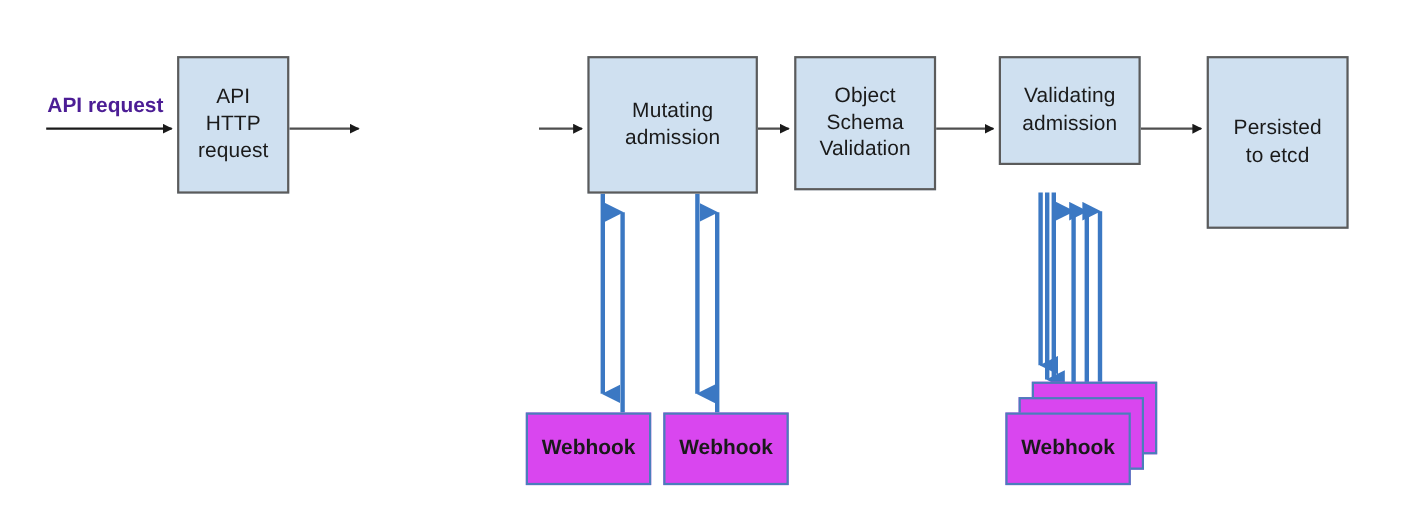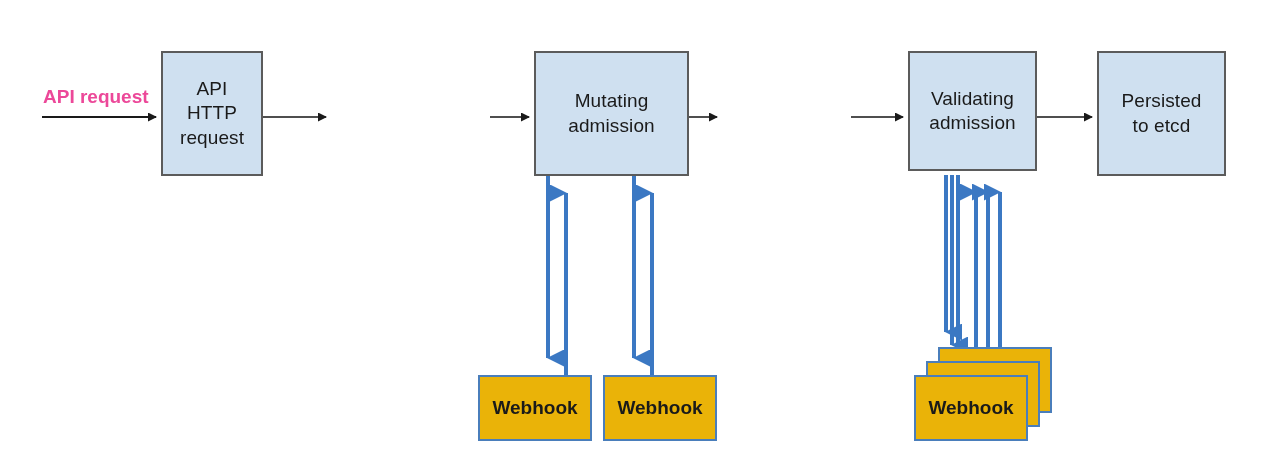--- a/index.html
+++ b/index.html
@@ -37,39 +37,39 @@
     color: #1a1a1a;
     font-size: 19px;
     line-height: 1.27;
     letter-spacing: 0.1px;
     white-space: pre-line;
     font-family: "Liberation Sans", sans-serif;
   }
   .webhook {
     position: absolute;
     box-sizing: border-box;
-    background: #eab308;
+    background: #d946ef;
     border: 2px solid #4a7ebb;
     display: flex;
     align-items: center;
     justify-content: center;
     text-align: center;
     color: #1a1a1a;
     font-size: 19px;
     font-weight: bold;
     font-family: "Liberation Sans", sans-serif;
   }
   .webhook.ghost {
     color: transparent;
   }
   .entry-label {
     position: absolute;
     font-size: 19px;
     font-weight: bold;
-    color: #ec4899;
+    color: #4c1d95;
     font-family: "Liberation Sans", sans-serif;
     white-space: nowrap;
   }
 </style>
 </head>
 <body>
 
 <div id="canvas">
 
   <svg id="svg-layer" viewBox="0 0 1278 476">
@@ -143,25 +143,28 @@
   <div class="entry-label" style="left:43px; top:86px;">API request</div>
 
   <div class="node" style="left:161px; top:51px; width:102px; height:125px;">API
 HTTP
 request</div>
 
 
   <div class="node" style="left:534px; top:51px; width:155px; height:125px;">Mutating
 admission</div>
 
+  <div class="node" style="left:722px; top:51px; width:129px; height:122px;">Object
+Schema
+Validation</div>
 
-  <div class="node" style="left:908px; top:51px; width:129px; height:120px;">Validating
+  <div class="node" style="left:908px; top:51px; width:129px; height:99px;">Validating
 admission</div>
 
-  <div class="node" style="left:1097px; top:51px; width:129px; height:125px;">Persisted
+  <div class="node" style="left:1097px; top:51px; width:129px; height:157px;">Persisted
 to etcd</div>
 
   <div class="webhook ghost" style="left:938px; top:347px; width:114px; height:66px; z-index:2;">Webhook</div>
 
   <div class="webhook ghost" style="left:926px; top:361px; width:114px; height:66px; z-index:3;">Webhook</div>
 
   <div class="webhook" style="left:914px; top:375px; width:114px; height:66px; z-index:4;">Webhook</div>
 
   <div class="webhook" style="left:478px; top:375px; width:114px; height:66px; z-index:4;">Webhook</div>
 

